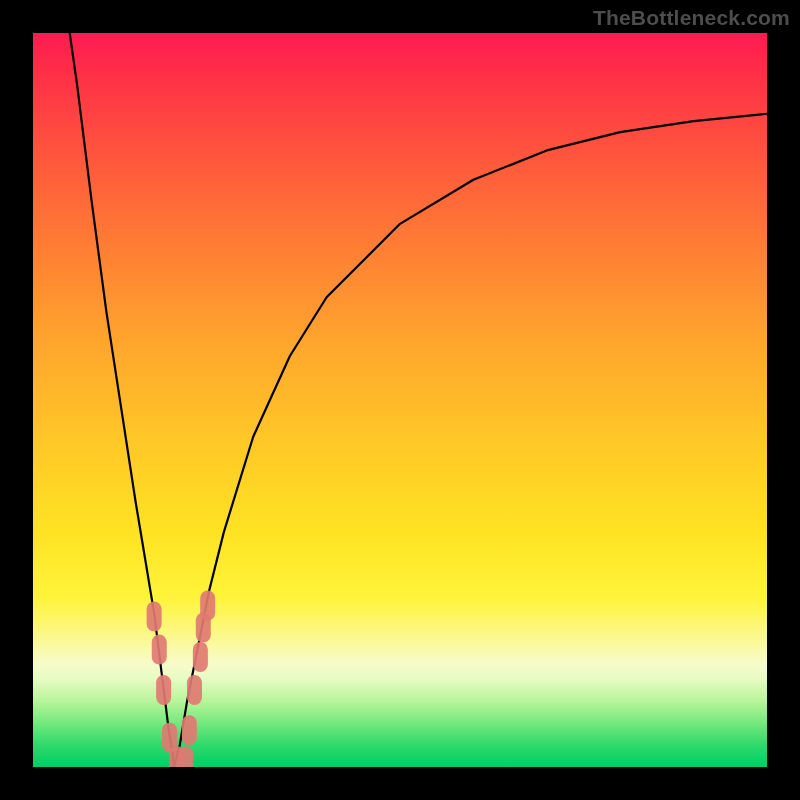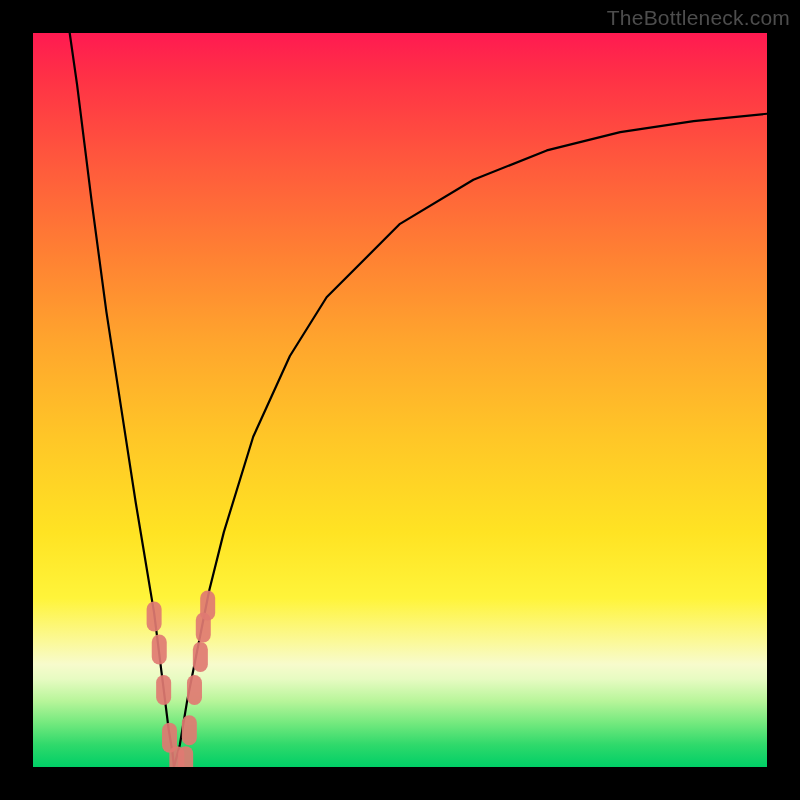--- a/index.html
+++ b/index.html
@@ -51,21 +51,21 @@
     width: 734px;
     height: 734px;
   }
   .attribution {
     position: absolute;
     top: 6px;
     right: 10px;
     color: #4d4d4d;
     font-size: 21px;
     letter-spacing: 0.2px;
-    font-weight: 400;
+    font-weight: 700;
   }
 </style>
 </head>
 <body>
 
 <div class="frame">
   <div class="plot">
     <svg class="curve" viewBox="0 0 734 734" preserveAspectRatio="none">
       <g id="curve-group">
           <path d="M36.70 0.00 L44.04 51.38 L51.38 110.10 L58.72 168.82 L73.40 278.92 L88.08 374.34 L102.76 469.76 L110.10 513.80 L117.44 557.84 L121.11 579.86 L124.78 609.22 L128.45 638.58 L132.12 667.94 L135.79 697.30 L139.46 719.32 L140.93 734.00" fill="none" stroke="#000000" stroke-width="2.2" stroke-linecap="round" stroke-linejoin="round"></path>

